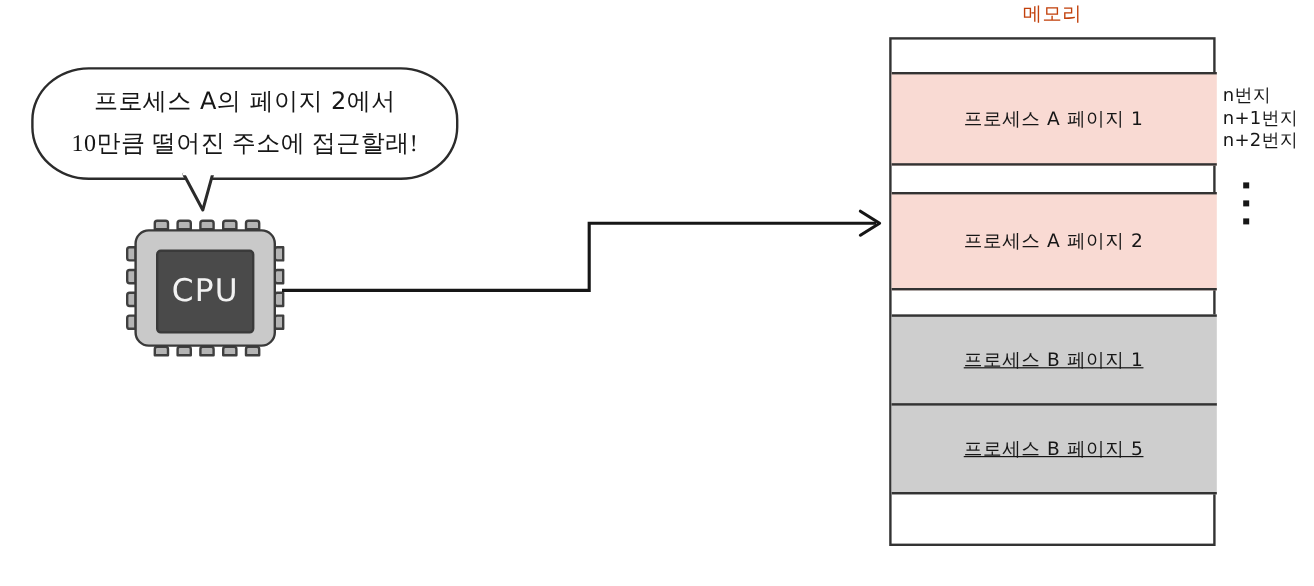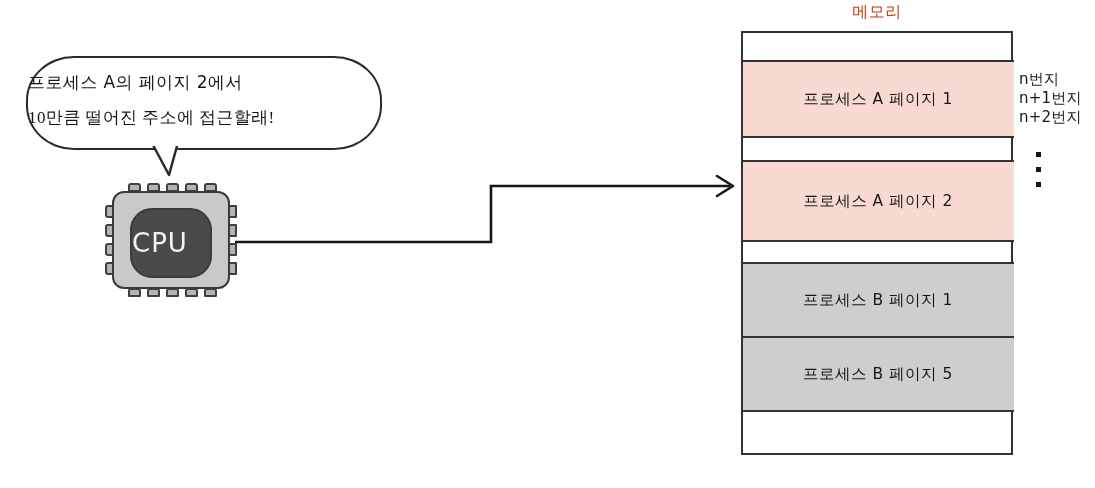--- a/index.html
+++ b/index.html
@@ -27,23 +27,23 @@
     height: 94px;
     border: 2.5px solid #2b2b2b;
     border-radius: 48px / 44px;
     background: #ffffff;
     box-sizing: border-box;
   }
   .bubble-line {
     position: absolute;
     left: 0;
     width: 100%;
-    text-align: left;
+    text-align: center;
     color: #161616;
-    font-size: 17px;
+    font-size: 20px;
     letter-spacing: 0.4px;
     white-space: nowrap;
   }
   .bubble-line-1 { top: 13px; }
   .bubble-line-2 { top: 48px; font-family: Liberation Serif, serif; }
 
   .bubble-tail {
     position: absolute;
     left: 152px;
     top: 144px;
@@ -71,24 +71,25 @@
     box-sizing: border-box;
   }
   .cpu-core {
     position: absolute;
     left: 34px;
     top: 30px;
     width: 82px;
     height: 70px;
     background: #4a4a4a;
     border: 2.5px solid #3a3a3a;
-    border-radius: 22px;
+    border-radius: 4px;
     box-sizing: border-box;
     display: flex;
     align-items: center;
+    justify-content: center;
   }
   .cpu-label {
     color: #f2f2f2;
     font-size: 26px;
     letter-spacing: 1px;
     font-family: "DejaVu Sans", "Liberation Sans", sans-serif;
   }
   .pin {
     position: absolute;
     background: #b4b4b4;
@@ -136,21 +137,21 @@
     box-sizing: border-box;
     display: flex;
     align-items: center;
     justify-content: center;
     font-size: 15.5px;
     color: #161616;
     letter-spacing: 0.5px;
   }
   .mem-row.filled { border-top: 2.5px solid #333333; border-bottom: 2.5px solid #333333; }
   .fill-pink { background: #f9dad3; }
-  .fill-gray { background: #cecece; }
+  .fill-gray { background: #cecece; text-decoration: underline; }
   .fill-none { background: transparent; }
 
   
   .addr-list {
     position: absolute;
     left: 1019px;
     top: 70px;
     width: 76px;
   }
   .addr-item {

